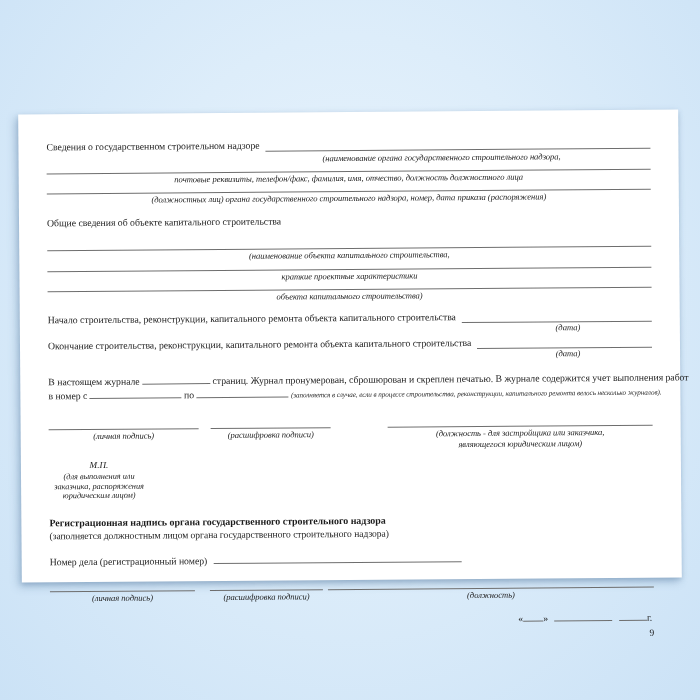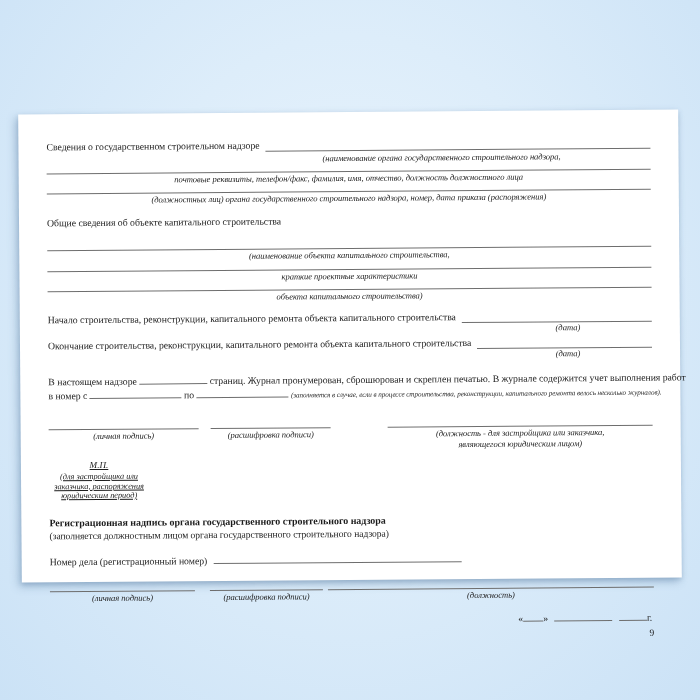--- a/index.html
+++ b/index.html
@@ -69,21 +69,21 @@
     </div>
     <div class="hint" style="margin-left:440px;width:160px;">(дата)</div>
 
     <div class="row" style="margin-top:3px;">
       <span class="lbl">Окончание строительства, реконструкции, капитального ремонта объекта капитального строительства</span>
       <span class="fill"></span>
     </div>
     <div class="hint" style="margin-left:440px;width:160px;">(дата)</div>
 
     <div style="margin-top:12px;white-space:nowrap;">
-      <span>В настоящем надзоре</span>
+      <span>В настоящем журнале</span>
       <span class="blank" style="width:68px;"></span>
       <span>страниц. Журнал пронумерован, сброшюрован и скреплен печатью.  В журнале содержится учет выполнения работ</span>
     </div>
     <div style="white-space:nowrap;">
       <span>в номер с</span>
       <span class="blank" style="width:92px;"></span>
       <span>по</span>
       <span class="blank" style="width:92px;"></span>
       <span class="tiny">(заполняется в случае, если в процессе строительства, реконструкции, капитального ремонта велось несколько журналов).</span>
     </div>
@@ -94,25 +94,25 @@
       </div>
       <div class="sigcol" style="width:120px;margin-right:57px;">
         <div class="hint">(расшифровка подписи)</div>
       </div>
       <div class="sigcol" style="flex:1;">
         <div class="hint">(должность  -  для застройщика или заказчика,</div>
         <div class="hint">являющегося юридическим лицом)</div>
       </div>
     </div>
 
-    <div class="stamp" style="margin-top:7px;text-decoration:underline;">
+    <div class="stamp" style="margin-top:7px;">
       <div style="font-style:italic;">М.П.</div>
-      <div class="hint">(для застройщика или</div>
+      <div class="hint">(для выполнения или</div>
       <div class="hint">заказчика, распоряжения</div>
-      <div class="hint">юридическим период)</div>
+      <div class="hint">юридическим лицом)</div>
     </div>
 
     <div class="bold-title" style="margin-top:15px;">Регистрационная надпись органа государственного строительного надзора</div>
     <div class="sub">(заполняется должностным лицом органа государственного строительного надзора)</div>
 
     <div style="margin-top:12px;white-space:nowrap;">
       <span>Номер дела (регистрационный номер)</span>
       <span class="blank" style="width:248px;margin-left:4px;"></span>
     </div>
 

